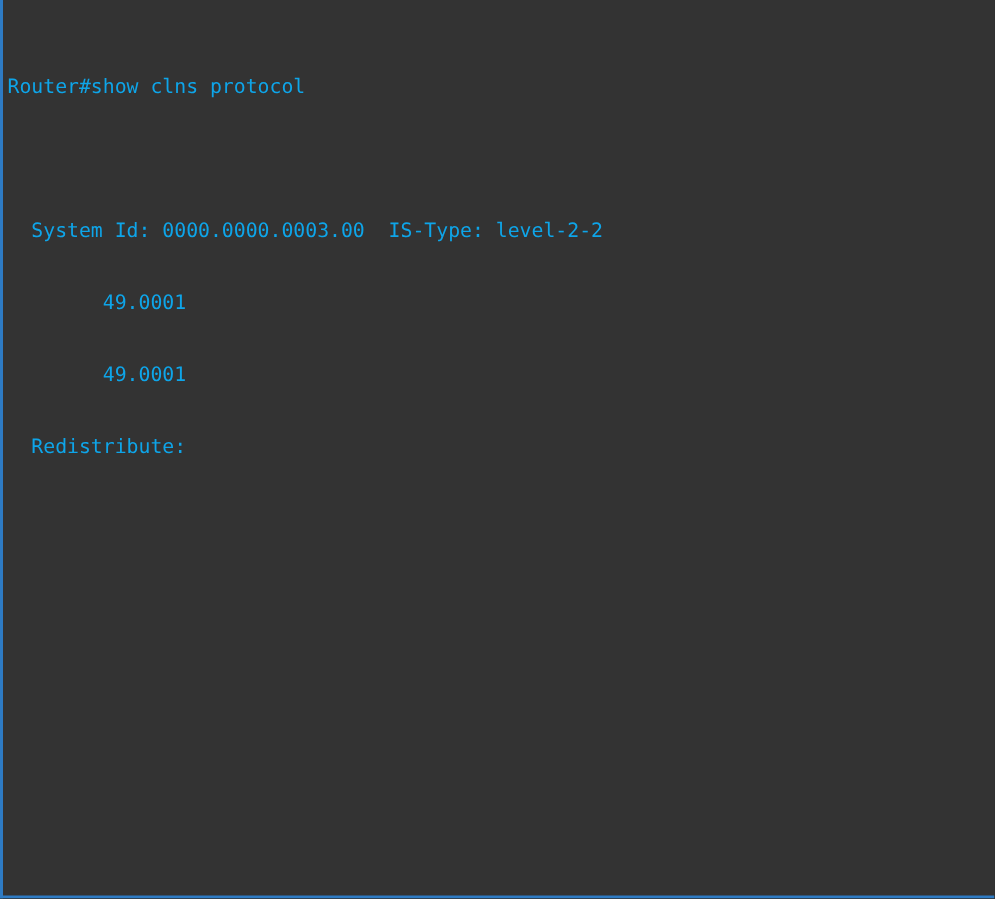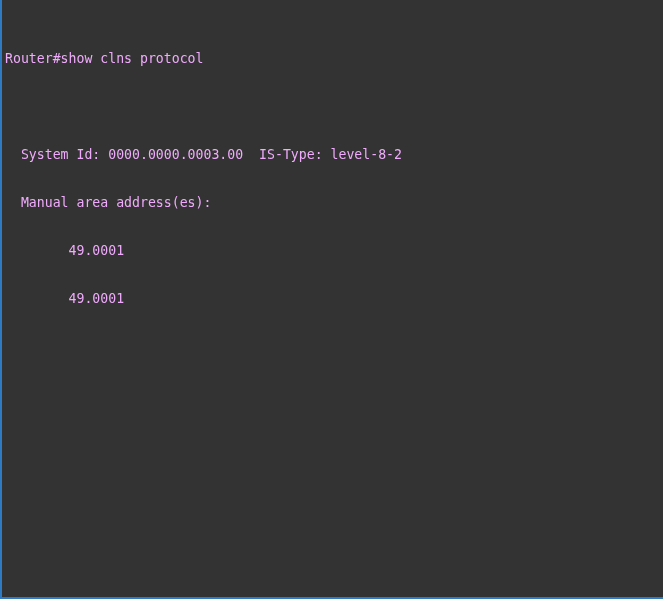--- a/index.html
+++ b/index.html
@@ -26,38 +26,38 @@
     font-size: 13.2px;
     line-height: 16px;
     letter-spacing: 0px;
     color: #f0a830;
     white-space: pre;
     padding-left: 3px;
   }
   .line {
     height: 16px;
     white-space: pre;
-    color: #f0abfc;
+    color: #0ea5e9;
   }
   .line.blank {
     color: transparent;
   }
 </style>
 </head>
 <body>
 
 <div id="terminal">
   <div id="screen">
 
     <div class="line">Router#show clns protocol</div>
     <div class="line blank"></div>
-    <div class="line">  System Id: 0000.0000.0003.00  IS-Type: level-8-2</div>
-    <div class="line">  Manual area address(es):</div>
+    <div class="line">  System Id: 0000.0000.0003.00  IS-Type: level-2-2</div>
     <div class="line">        49.0001</div>
     <div class="line">        49.0001</div>
+    <div class="line">  Redistribute:</div>
     
     
     
     
     
     
     
     
     
     

